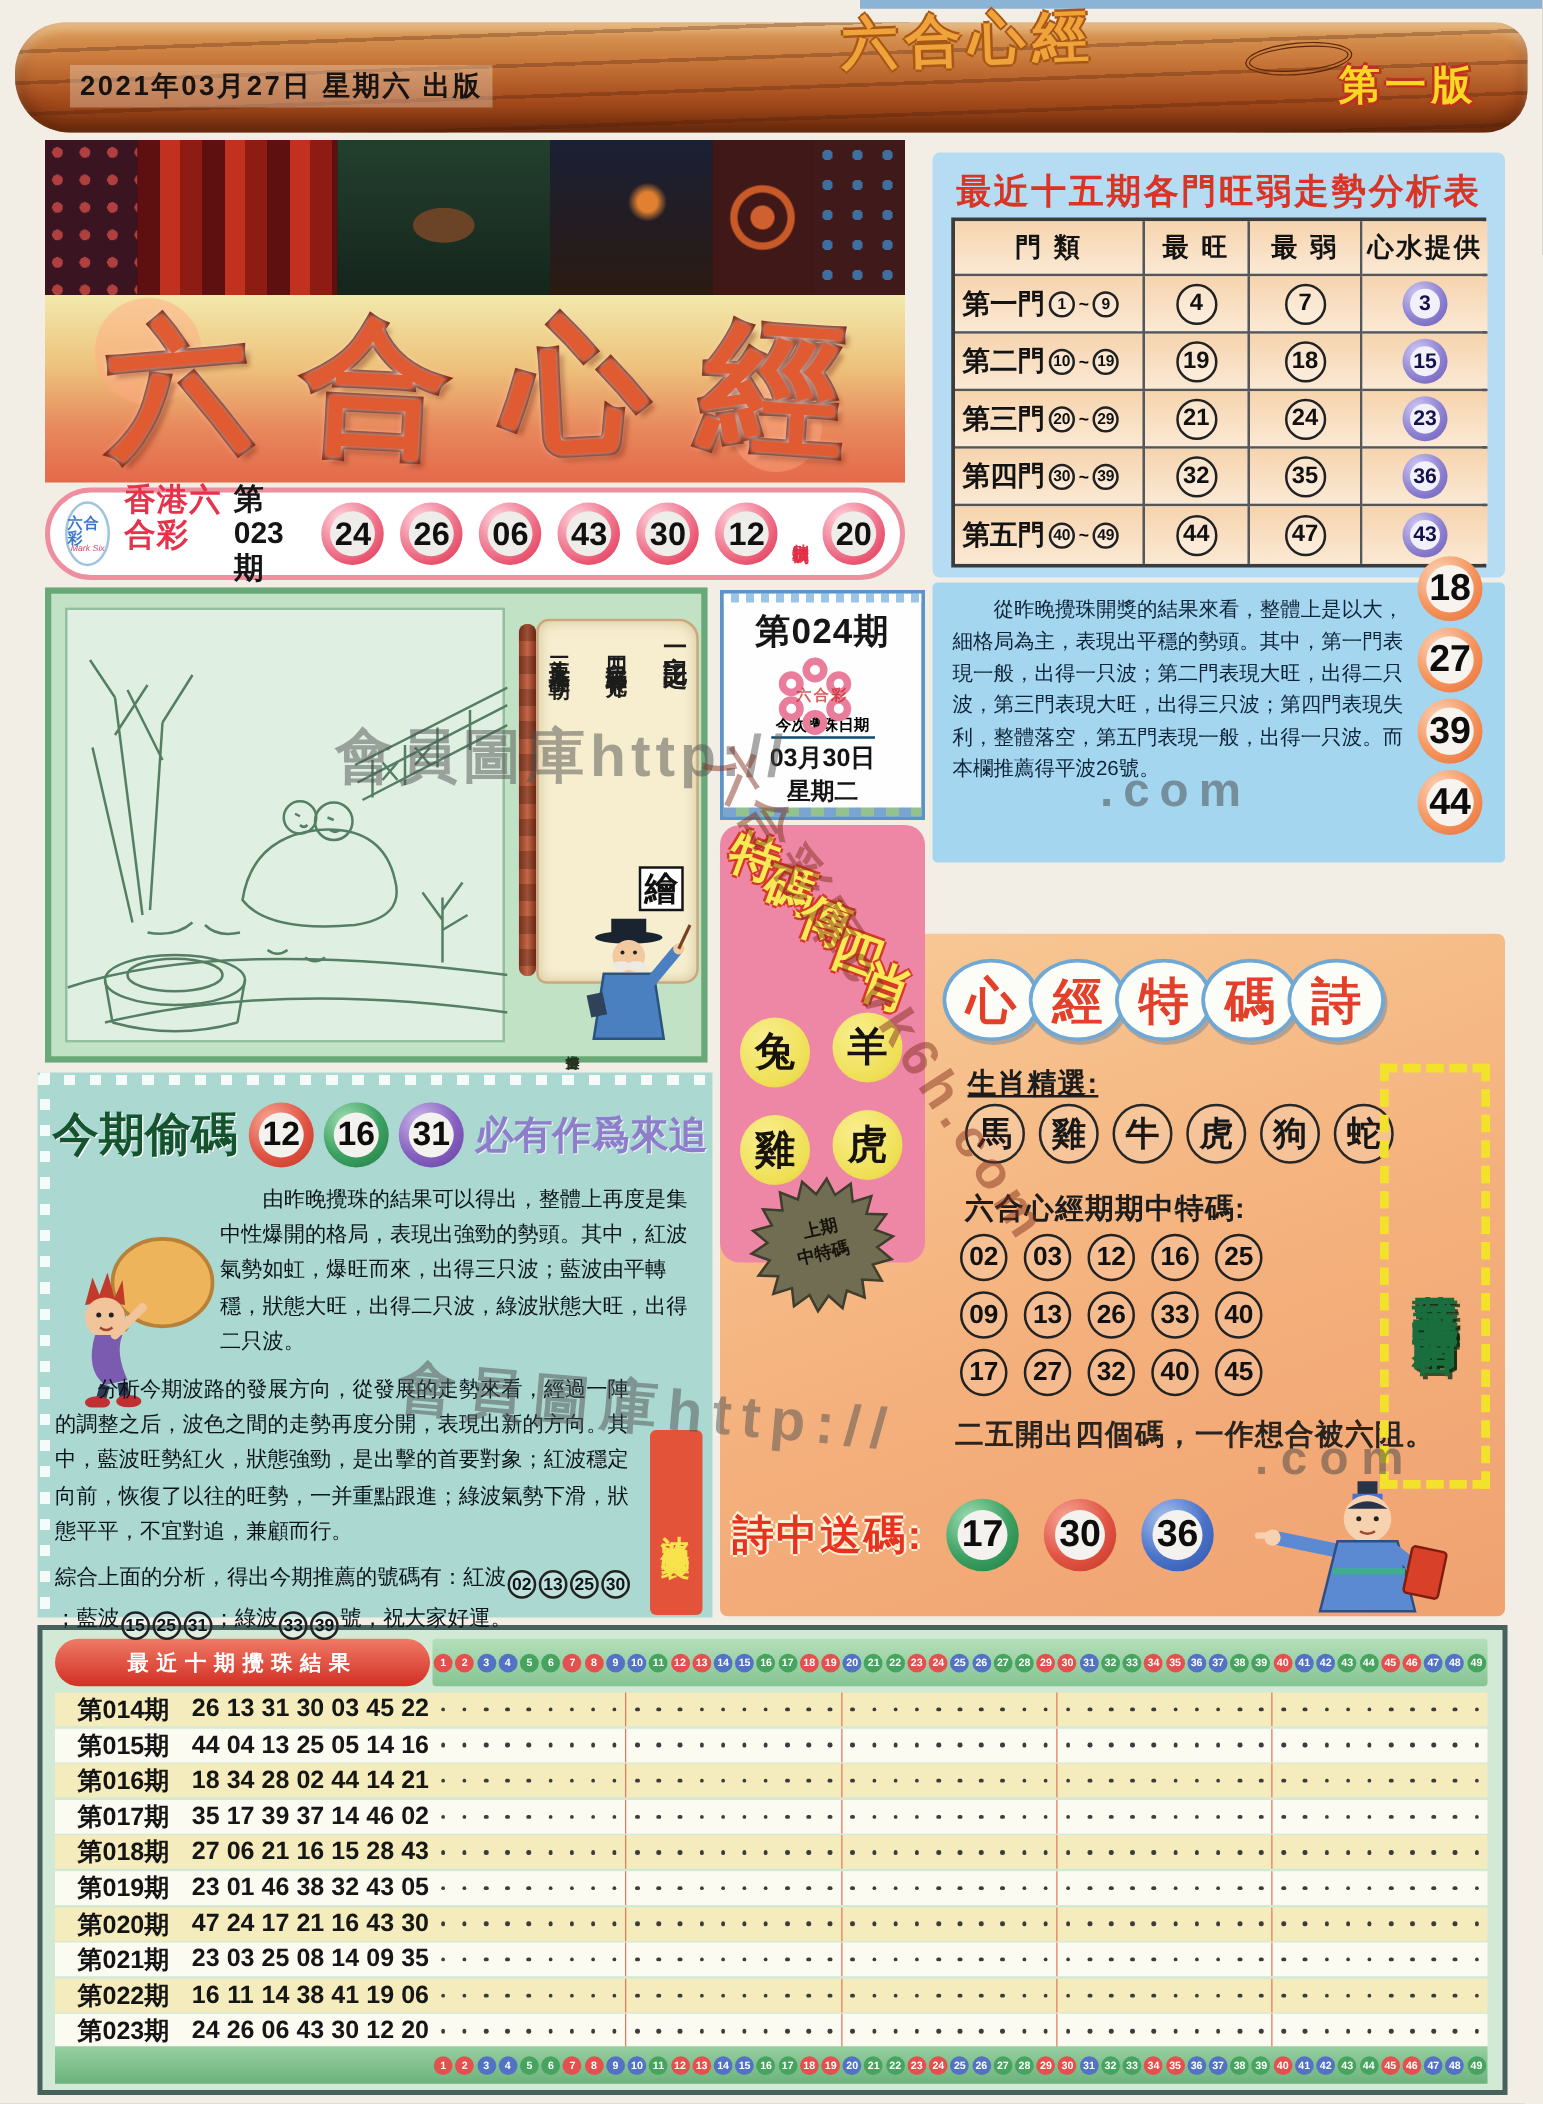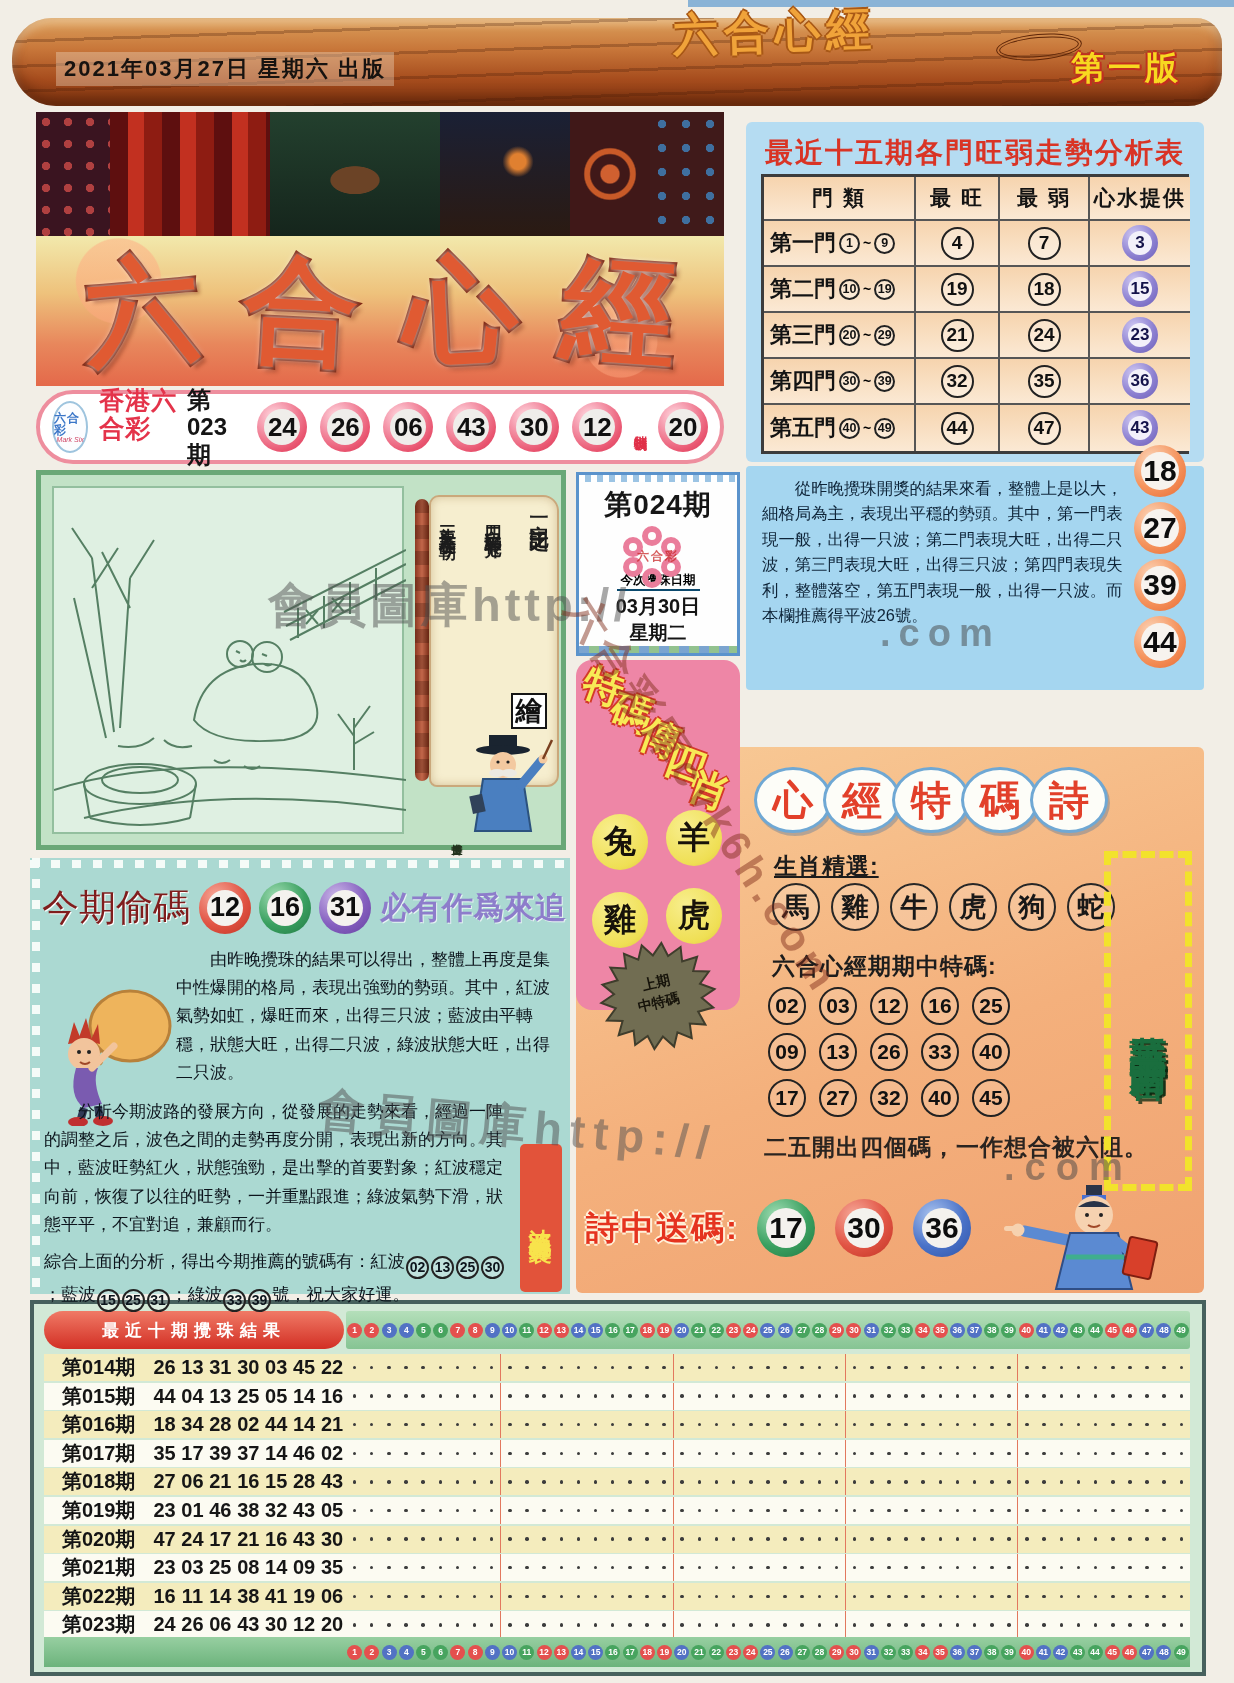--- a/index.html
+++ b/index.html
@@ -179,21 +179,21 @@
   .sb1,.sb2{position:absolute;left:0;right:0;text-align:center;font-weight:900;color:#16130a;transform:rotate(-6deg);}
   .sb1{top:34px;font-size:14px;} .sb2{top:54px;font-size:14px;}
 
   
   .tealp{position:absolute;left:30px;top:858px;width:540px;height:436px;background:#abd9d2;z-index:2;}
   .tealp::before{content:"";position:absolute;left:2px;top:0;bottom:0;width:8px;
         background:repeating-linear-gradient(180deg,#f5fbf8 0 9px,transparent 9px 21px);}
   .tealp::after{content:"";position:absolute;top:2px;left:0;right:0;height:8px;
         background:repeating-linear-gradient(90deg,#f5fbf8 0 9px,transparent 9px 21px);}
   .stealrow{position:absolute;left:12px;top:24px;display:flex;align-items:center;gap:9px;white-space:nowrap;}
-  .stitle{font-size:37px;font-weight:400;color:#7f1d1d;text-shadow:1px 1px 0 #fff;}
+  .stitle{font-size:37px;font-weight:700;color:#14532d;text-shadow:1px 1px 0 #fff;}
   .ssuffix{font-size:31px;font-weight:900;color:#8d7dcb;text-shadow:1px 1px 0 rgba(255,255,255,.7);}
   .g52{width:52px;height:52px;} .g52>span{font-size:27px;}
   .bagman{position:absolute;left:10px;top:96px;width:136px;height:172px;}
   .spara{position:absolute;margin:0;font-size:17px;line-height:1.66;color:#0c141c;text-indent:2em;}
   .sp1{left:146px;top:88px;width:384px;}
   .sp2{left:14px;top:240px;width:472px;}
   .ssum{position:absolute;left:14px;top:388px;width:462px;font-size:17.2px;line-height:1.8;color:#0c141c;}
   .iring{display:inline-flex;width:23px;height:23px;border:2px solid #222;border-radius:50%;align-items:center;
         justify-content:center;font-size:14px;font-weight:bold;margin:0 1px;vertical-align:-5px;background:rgba(255,255,255,.25);}
   .ribbon{position:absolute;left:490px;top:286px;width:42px;height:148px;background:#e2533a;border-radius:5px;

